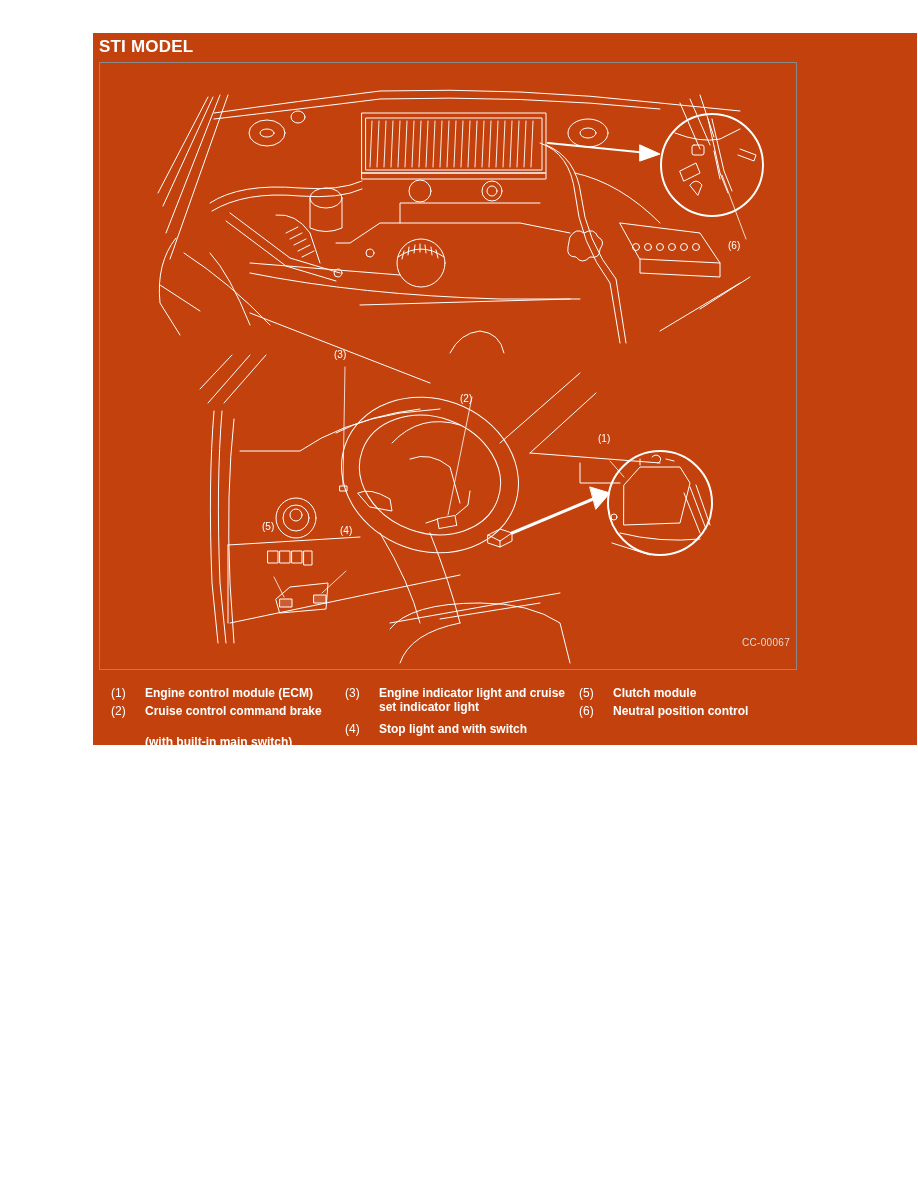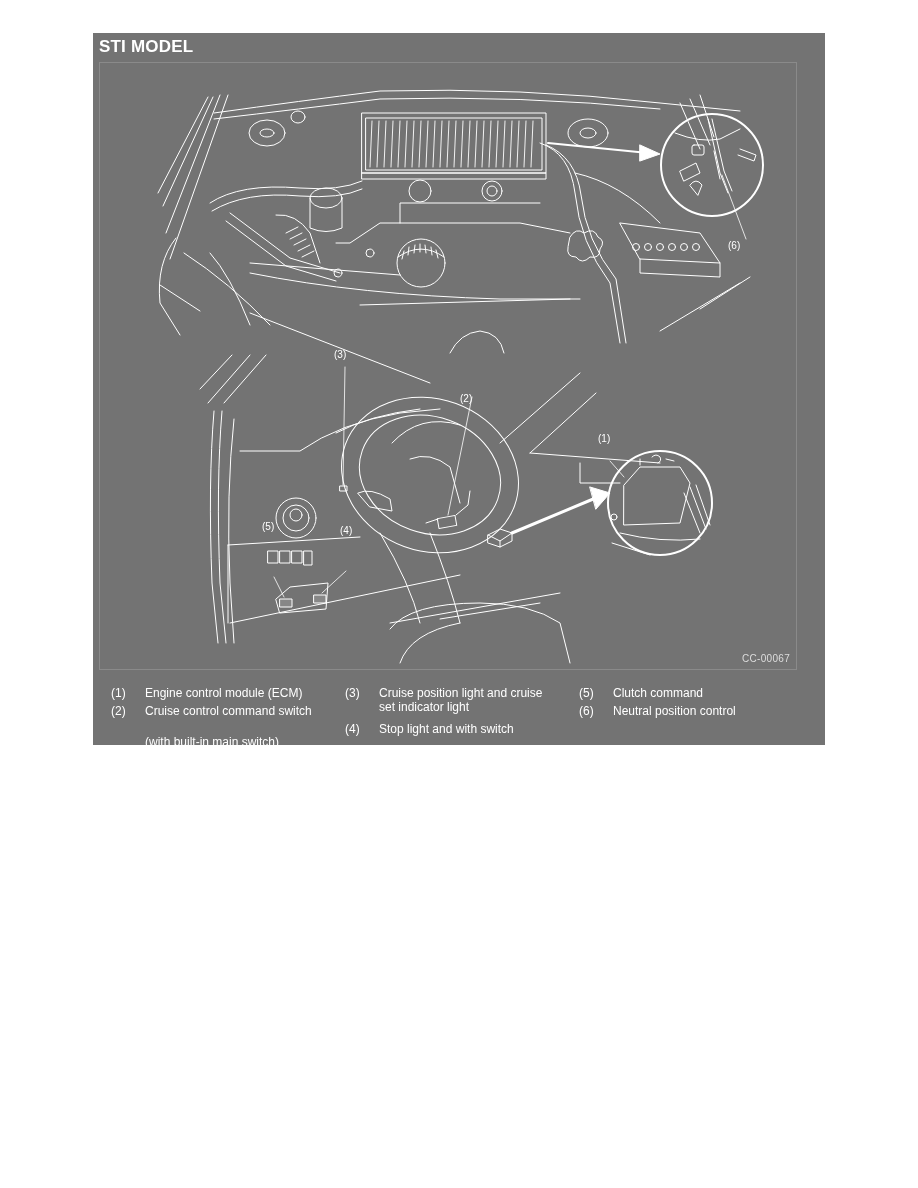--- a/index.html
+++ b/index.html
@@ -1,27 +1,27 @@
 <!DOCTYPE html>
 <html><head>
 <meta charset="utf-8">
 <style>
   html, body { margin: 0; padding: 0; background: #ffffff; }
   body { width: 918px; height: 1188px; position: relative; overflow: hidden;
          font-family: "Liberation Sans", "DejaVu Sans", sans-serif; }
-  .panel { position: absolute; left: 93px; top: 33px; width: 732px; height: 712px; background: #737373; }
+  .panel { position: absolute; left: 93px; top: 33px; width: 824px; height: 712px; background: #c2410c; }
   .title { position: absolute; left: 6px; top: 4px; color: #fff; font-weight: bold; font-size: 17px; letter-spacing: 0.2px; }
   .frame { position: absolute; left: 6px; top: 29px; width: 698px; height: 608px; border: 1px solid #8a8a8a; box-sizing: border-box; }
   .frame svg { position: absolute; left: 0; top: 0; }
   .callout { position: absolute; color: #fff; font-size: 10px; white-space: nowrap; }
-  .figid { position: absolute; right: 6px; bottom: 5px; color: #ddd; font-size: 10px; letter-spacing: 0.3px; }
+  .figid { position: absolute; right: 6px; bottom: 21px; color: #ddd; font-size: 10px; letter-spacing: 0.3px; }
   .legend { position: absolute; left: 0; top: 651px; width: 732px; height: 60px; color: #fff; font-size: 12px; }
   .leg { position: absolute; line-height: 14px; }
   .leg .num { position: absolute; left: 0; top: 0; }
-  .leg .txt { position: absolute; left: 34px; top: 0; white-space: nowrap; }
+  .leg .txt { position: absolute; left: 34px; top: 0; white-space: nowrap; font-weight: bold; }
 </style>
 </head>
 <body>
 
 <div class="panel">
   <div class="title">STI MODEL</div>
 
   <div class="frame">
     <svg width="698" height="608" viewBox="0 0 698 608" fill="none" stroke="#fff" stroke-width="1" stroke-linecap="round" stroke-linejoin="round">
 
@@ -229,34 +229,34 @@
     <div class="figid">CC-00067</div>
   </div>
 
   <div class="legend">
     <div class="leg" style="left:18px;top:2px;">
       <span class="num">(1)</span>
       <span class="txt">Engine control module (ECM)</span>
     </div>
     <div class="leg" style="left:18px;top:20px;">
       <span class="num">(2)</span>
-      <span class="txt">Cruise control command switch</span>
+      <span class="txt">Cruise control command brake</span>
       <span class="txt" style="top:31px;">(with built-in main switch)</span>
     </div>
     <div class="leg" style="left:252px;top:2px;">
       <span class="num">(3)</span>
-      <span class="txt">Cruise position light and cruise</span>
+      <span class="txt">Engine indicator light and cruise</span>
       <span class="txt" style="top:14px;">set indicator light</span>
     </div>
     <div class="leg" style="left:252px;top:38px;">
       <span class="num">(4)</span>
       <span class="txt">Stop light and with switch</span>
     </div>
     <div class="leg" style="left:486px;top:2px;">
       <span class="num">(5)</span>
-      <span class="txt">Clutch command</span>
+      <span class="txt">Clutch module</span>
     </div>
     <div class="leg" style="left:486px;top:20px;">
       <span class="num">(6)</span>
       <span class="txt">Neutral position control</span>
     </div>
   </div>
 </div>
 
 </body></html>

